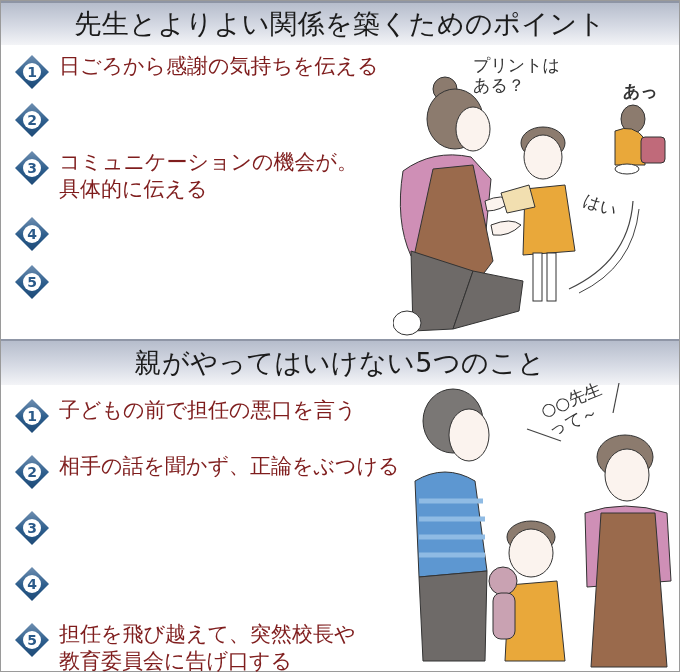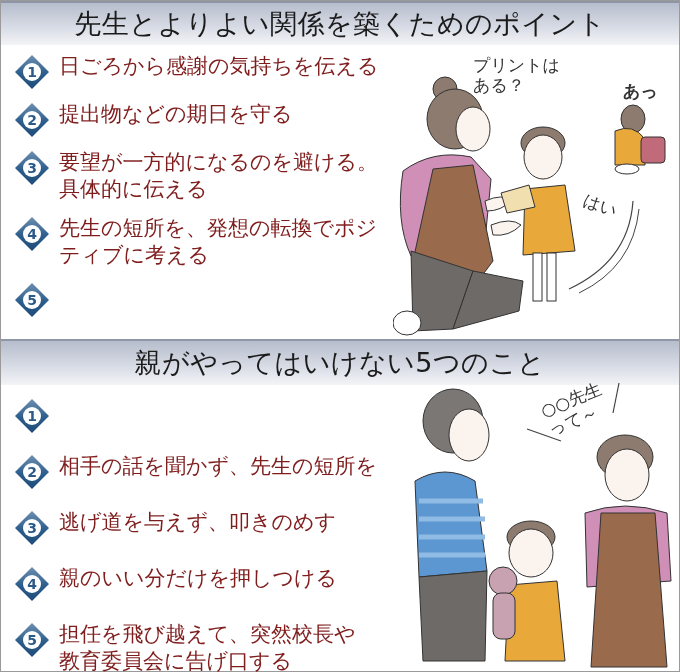--- a/index.html
+++ b/index.html
@@ -74,41 +74,38 @@
           </div>
         <div class="item-text">日ごろから感謝の気持ちを伝える</div>
       </div>
       <div class="item">
         <div class="badge">
             <div class="diamond"></div>
             <div class="num">
               <span>2</span>
             </div>
           </div>
-        <div class="item-text">提出物などの期日を守る</div>
       </div>
       <div class="item">
         <div class="badge">
             <div class="diamond"></div>
             <div class="num">
               <span>3</span>
             </div>
           </div>
-        <div class="item-text">要望が一方的になるのを避ける。
+        <div class="item-text">コミュニケーションの機会が。
 具体的に伝える</div>
       </div>
       <div class="item">
         <div class="badge">
             <div class="diamond"></div>
             <div class="num">
               <span>4</span>
             </div>
           </div>
-        <div class="item-text">先生の短所を、発想の転換でポジ
-ティブに考える</div>
       </div>
       <div class="item">
         <div class="badge">
             <div class="diamond"></div>
             <div class="num">
               <span>5</span>
             </div>
           </div>
       </div>
     </div>
@@ -159,47 +156,46 @@
     </div>
 
     <div class="list">
       <div class="item">
         <div class="badge">
             <div class="diamond"></div>
             <div class="num">
               <span>1</span>
             </div>
           </div>
+        <div class="item-text">子どもの前で担任の悪口を言う</div>
       </div>
       <div class="item">
         <div class="badge">
             <div class="diamond"></div>
             <div class="num">
               <span>2</span>
             </div>
           </div>
-        <div class="item-text">相手の話を聞かず、先生の短所を</div>
+        <div class="item-text">相手の話を聞かず、正論をぶつける</div>
       </div>
       <div class="item">
         <div class="badge">
             <div class="diamond"></div>
             <div class="num">
               <span>3</span>
             </div>
           </div>
-        <div class="item-text">逃げ道を与えず、叩きのめす</div>
       </div>
       <div class="item">
         <div class="badge">
             <div class="diamond"></div>
             <div class="num">
               <span>4</span>
             </div>
           </div>
-        <div class="item-text">親のいい分だけを押しつける</div>
       </div>
       <div class="item">
         <div class="badge">
             <div class="diamond"></div>
             <div class="num">
               <span>5</span>
             </div>
           </div>
         <div class="item-text">担任を飛び越えて、突然校長や
 教育委員会に告げ口する</div>

